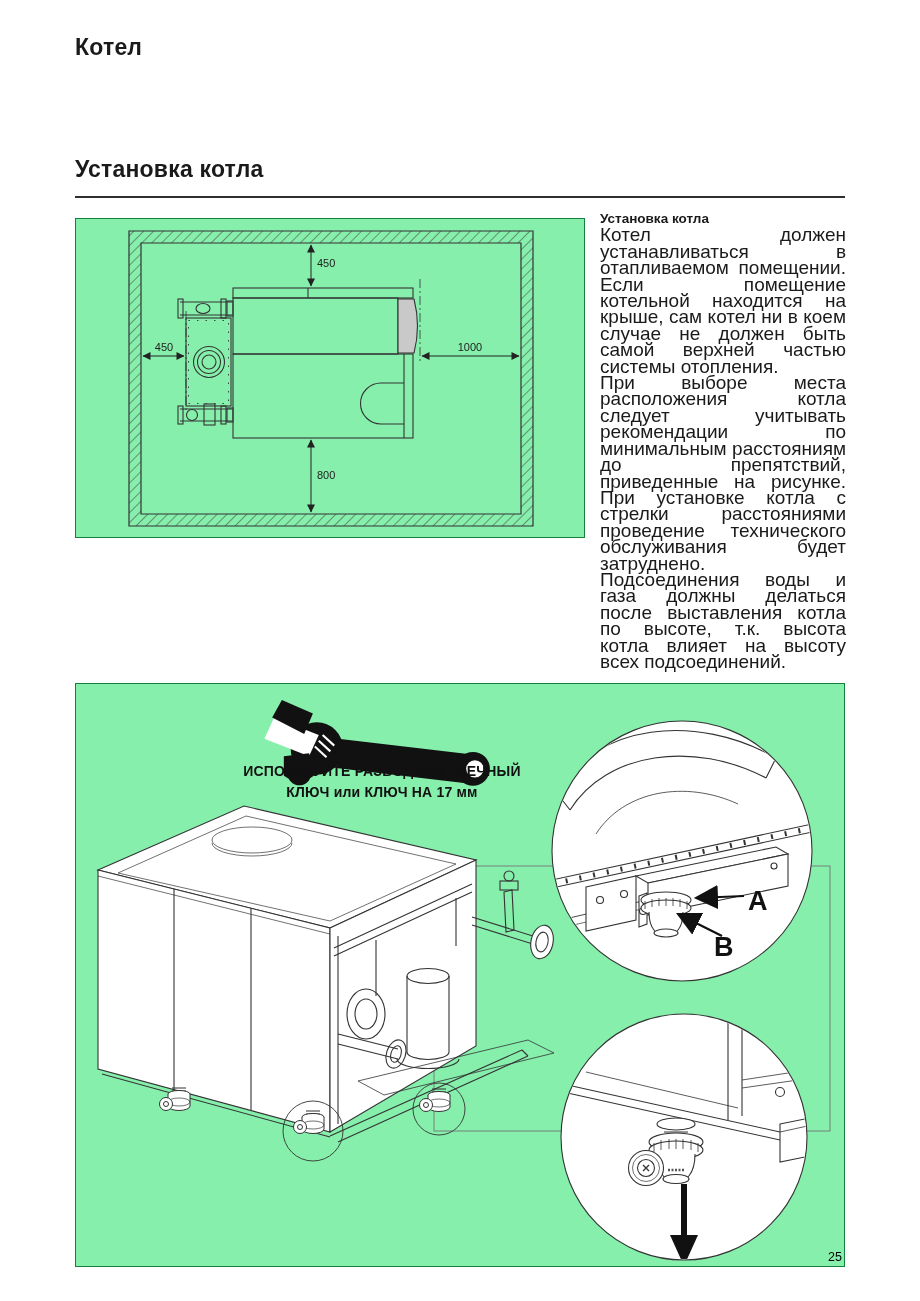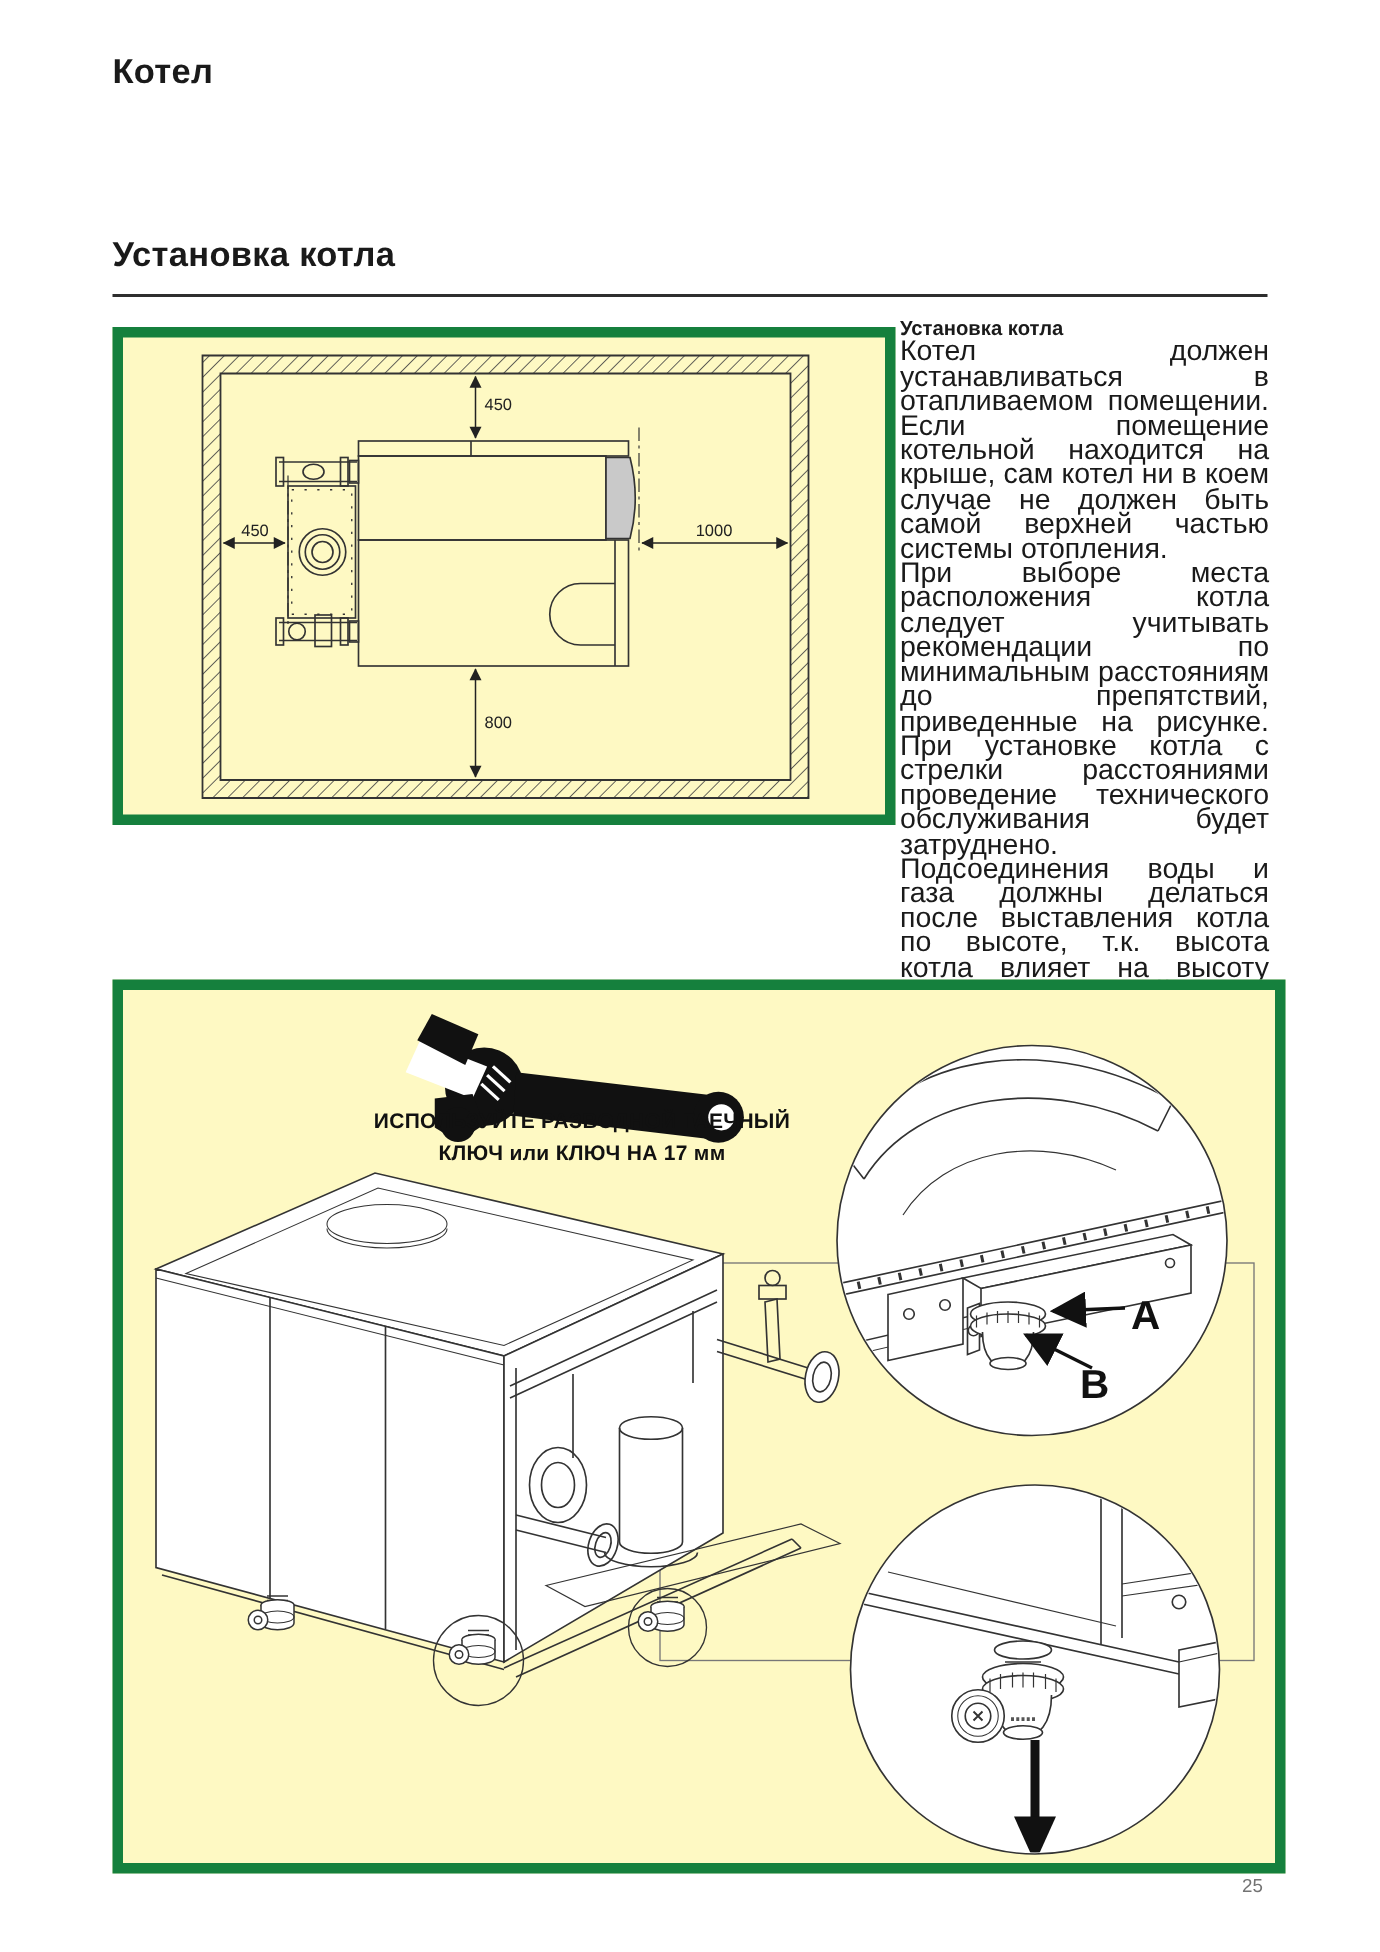--- a/index.html
+++ b/index.html
@@ -3,28 +3,28 @@
 <meta charset="utf-8">
 <style>
   html,body{margin:0;padding:0;}
   body{
     width:920px;height:1301px;background:#ffffff;position:relative;
     font-family:"Liberation Sans",sans-serif;color:#1a1a1a;overflow:hidden;
   }
   h1.page-header{position:absolute;left:75px;top:36px;font-size:23px;line-height:1;margin:0;font-weight:bold;letter-spacing:.2px;}
   h2.section-title{position:absolute;left:75px;top:158px;font-size:23px;line-height:1;margin:0;font-weight:bold;letter-spacing:.2px;}
   .rule{position:absolute;left:75px;top:196px;width:770px;height:2px;background:#2e2e2e;}
-  .figure{position:absolute;border:7px solid #15803d;background:#fef9c3;}
+  .figure{position:absolute;border:1px solid #15803d;background:#86efac;}
   #fig1{left:75px;top:218px;width:508px;height:318px;}
-  #fig2{left:75px;top:653px;width:768px;height:582px;}
+  #fig2{left:75px;top:683px;width:768px;height:582px;}
   .textcol{position:absolute;left:600px;top:211px;width:246px;}
   .textcol h3{font-size:13.5px;margin:0;font-weight:bold;line-height:16.4px;}
   .textcol p{font-size:19px;line-height:16.4px;text-align:justify;margin:0;}
   .p-gap{margin-top:26px;}
-  .pagenum{position:absolute;left:828px;top:1250px;font-size:12.5px;color:#737373;}
+  .pagenum{position:absolute;left:828px;top:1250px;font-size:12.5px;color:#000000;}
   svg text{font-family:"Liberation Sans",sans-serif;}
   .dim{font-size:11px;fill:#222;}
   .cap{font-size:14px;font-weight:bold;fill:#111;text-anchor:middle;letter-spacing:.2px;}
   .callout-label{font-size:27px;font-weight:bold;fill:#111;}
   .ln{stroke:#333;fill:none;stroke-width:1.1;}
   .thin{stroke:#333;fill:none;stroke-width:0.7;}
   .wfill{stroke:#333;fill:#fff;stroke-width:1.1;}
 </style>
 </head>
 <body>

